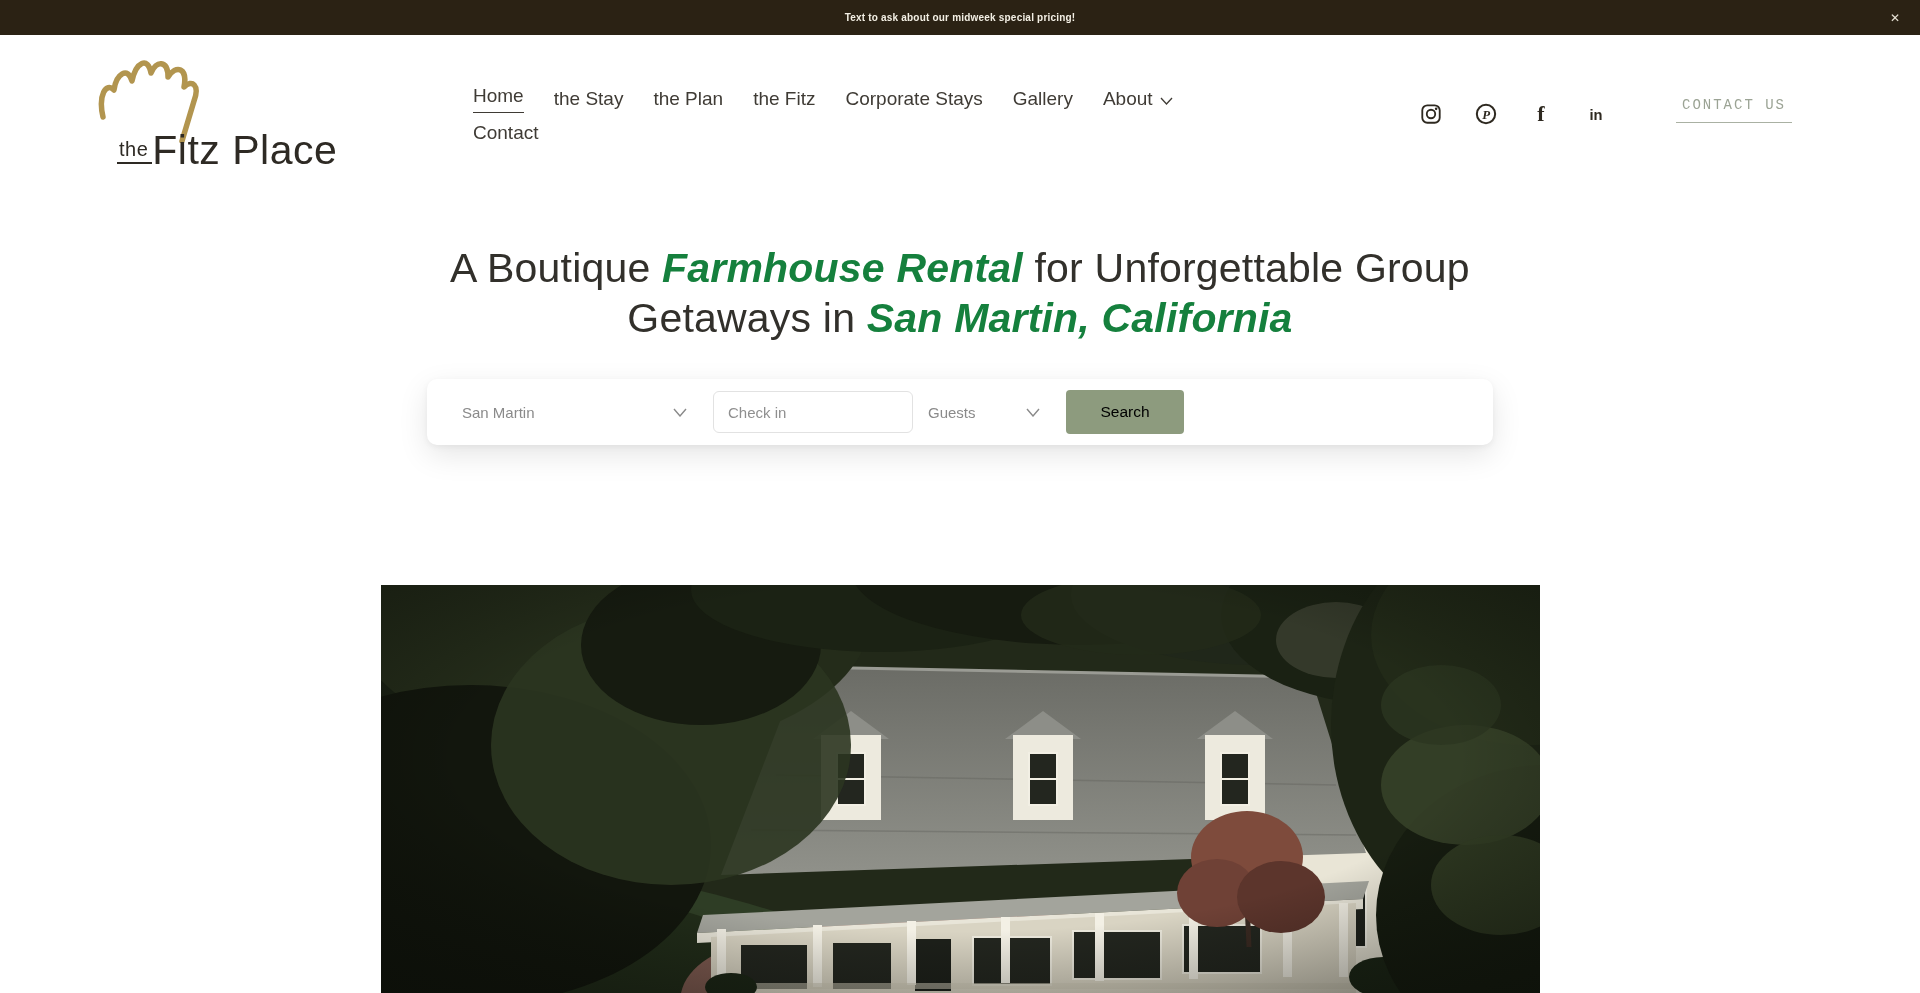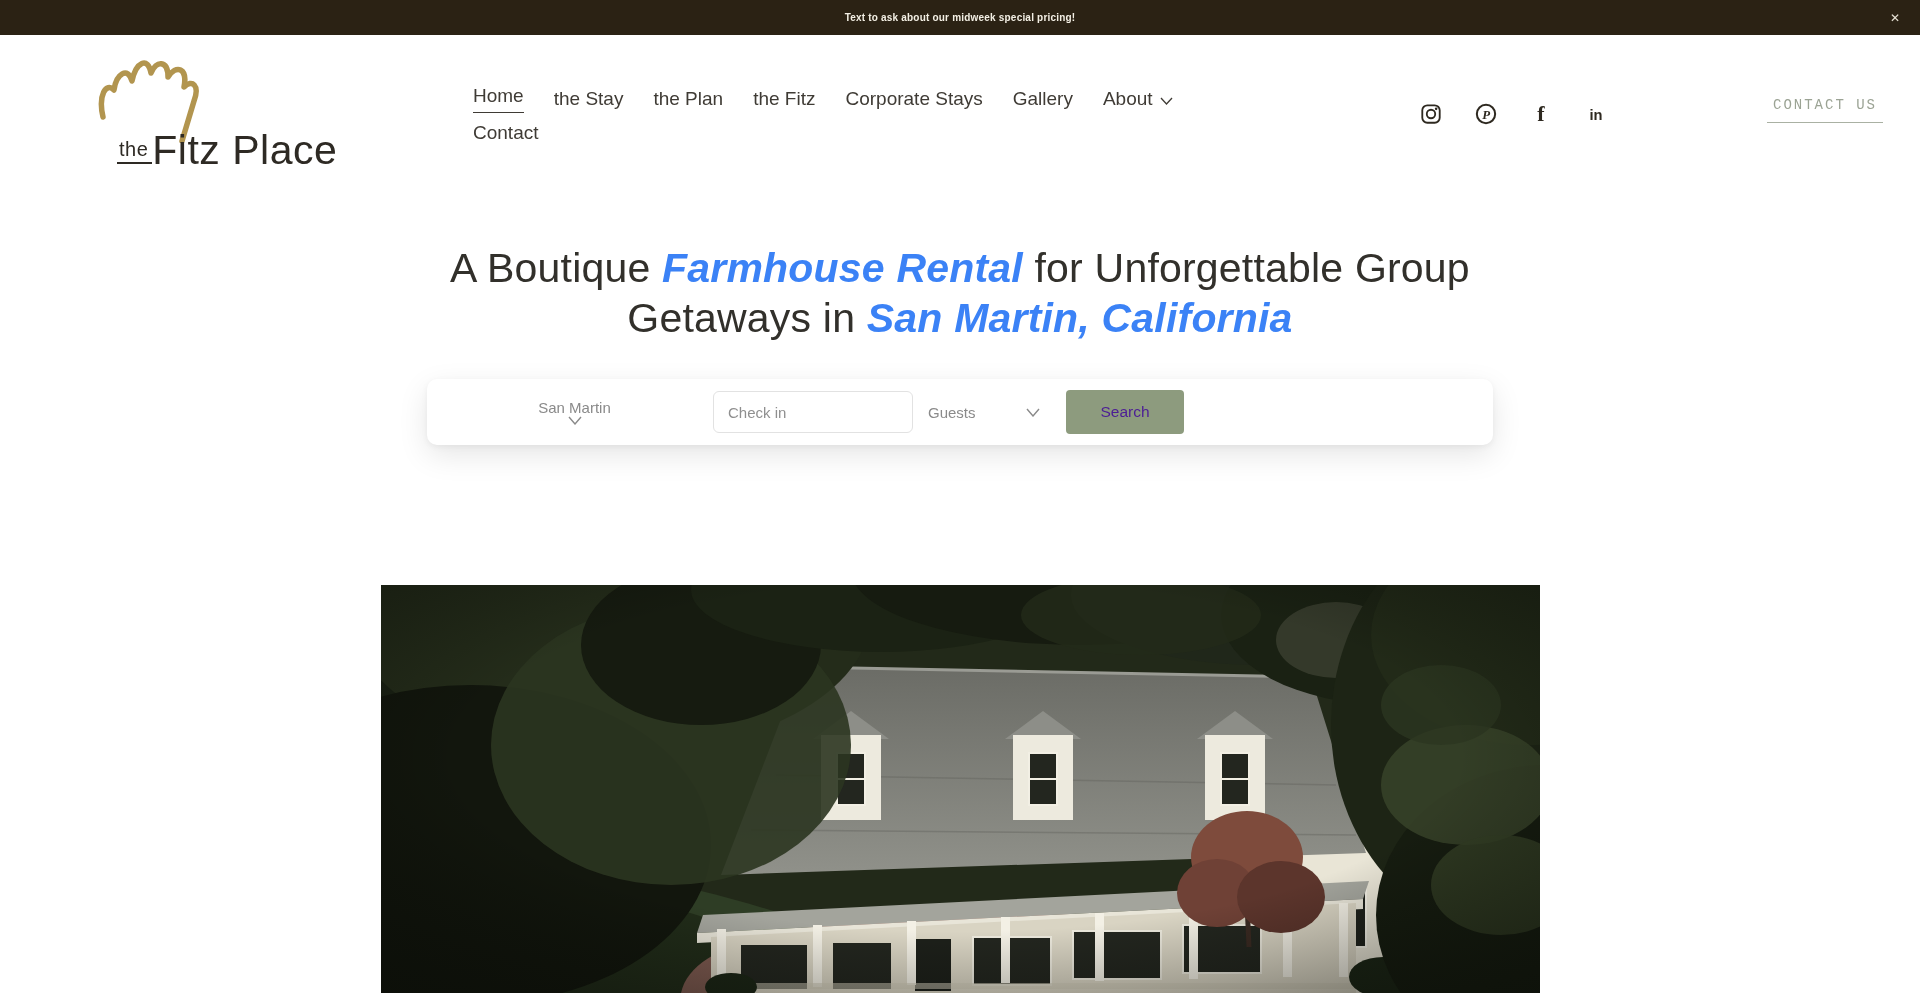--- a/index.html
+++ b/index.html
@@ -28,46 +28,46 @@
   .nav ul { list-style:none; display:flex; flex-wrap:wrap; column-gap:30px; row-gap:9px;
             font-size:19px; color:#3f3b35; }
   .nav li { cursor:pointer; display:flex; align-items:center; gap:7px; }
   .nav li.active span { border-bottom:1px solid #3f3b35; padding-bottom:5px; }
   .chev { width:13px; height:8px; margin-top:3px; }
 
   .social { position:absolute; left:1420px; top:68px; display:flex; gap:33px; }
   .social a { display:block; width:22px; height:22px; cursor:pointer; }
   .social svg { width:22px; height:22px; }
 
-  .contact-us { position:absolute; left:1767px; top:62px;
+  .contact-us { position:absolute; left:1676px; top:62px;
                 font-family:"Liberation Mono", monospace;
                 font-size:14px; letter-spacing:2px; color:#9ba394;
                 padding:0 6px 9px 6px; border-bottom:1px solid #aab1a3; cursor:pointer; }
 
   
   .hero-heading { width:1100px; margin:28px auto 0; text-align:center;
                   font-size:41px; line-height:50px; font-weight:500; color:#32302b;
                   letter-spacing:.2px; }
-  .hero-heading .accent { font-style:italic; font-weight:700; color:#3b82f6; }
+  .hero-heading .accent { font-style:italic; font-weight:700; color:#15803d; }
 
   
   .search-card { width:1066px; height:66px; margin:36px auto 0; background:#fff;
                  border-radius:10px; box-shadow:0 10px 30px rgba(0,0,0,.10), 0 2px 6px rgba(0,0,0,.05);
                  display:flex; align-items:center; }
   .sel { display:flex; align-items:center; justify-content:space-between;
          color:#8a8a8a; font-size:15px; cursor:pointer; }
-  .sel-location { margin-left:35px; width:225px;flex-direction:column; }
+  .sel-location { margin-left:35px; width:225px; }
   .sel-guests { margin-left:15px; width:112px; }
   .sel .chev-s { width:14px; height:9px; }
   .date-input { width:200px; height:42px; border:1px solid #e2e2e2; border-radius:6px;
                 padding:0 14px; font-size:15px; color:#555; outline:none;
                 font-family:"Liberation Sans", sans-serif; }
   .date-input::placeholder { color:#8f8f8f; }
   .ci { margin-left:26px; } .co { margin-left:4px; }
-  .search-btn { margin-left:26px; width:118px; height:44px; background:#8d9b7e; color:#4c1d95;
+  .search-btn { margin-left:26px; width:118px; height:44px; background:#8d9b7e; color:#000000;
                 border:none; border-radius:4px; font-size:15.5px; cursor:pointer;
                 font-family:"Liberation Sans", sans-serif; }
 
   
   .hero-video { width:1159px; height:408px; margin:140px auto 0; overflow:hidden;
                 background:#222919; cursor:pointer; }
   .hero-video svg { display:block; }
 </style>
 </head>
 <body>

